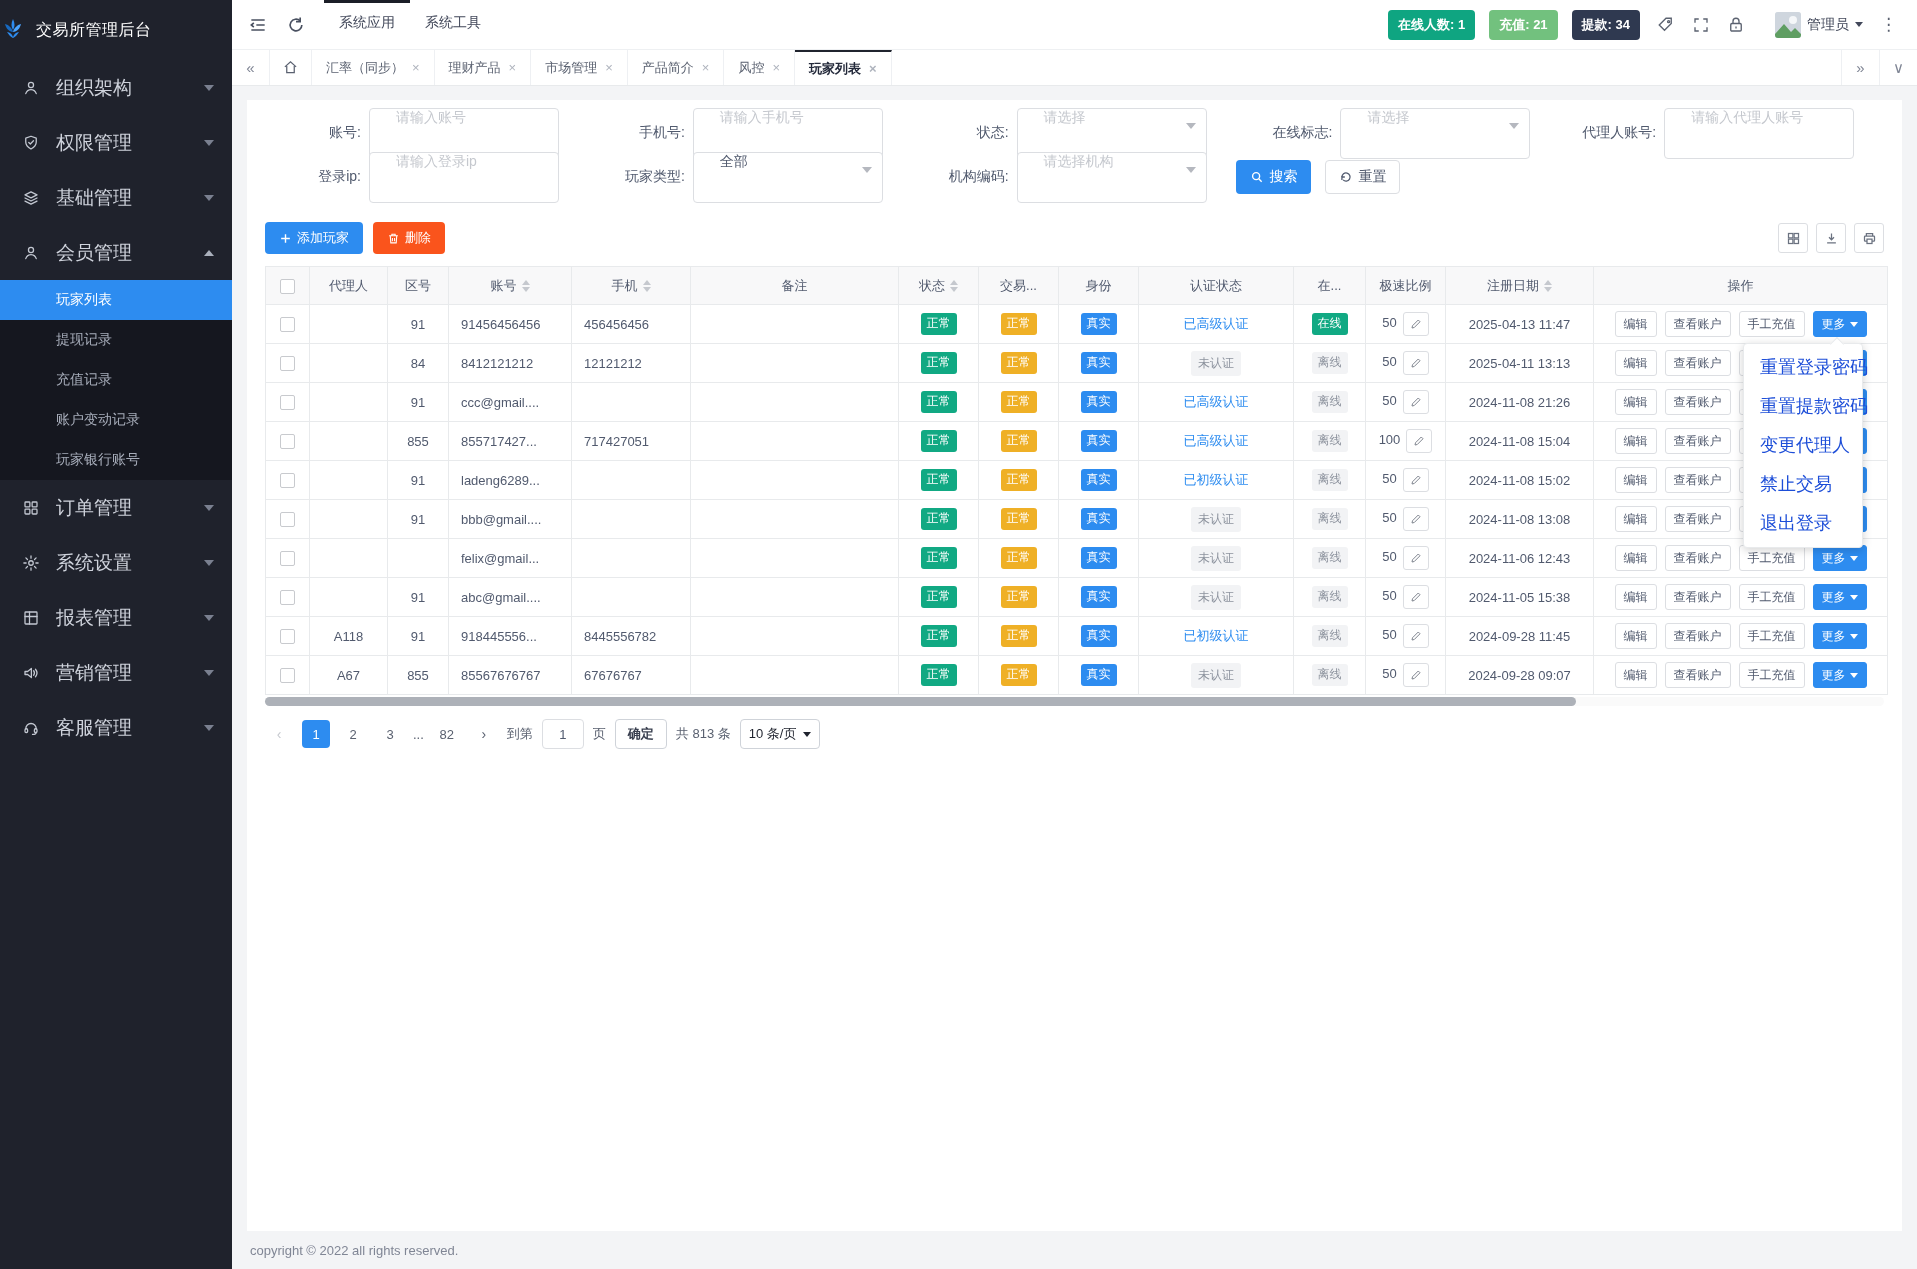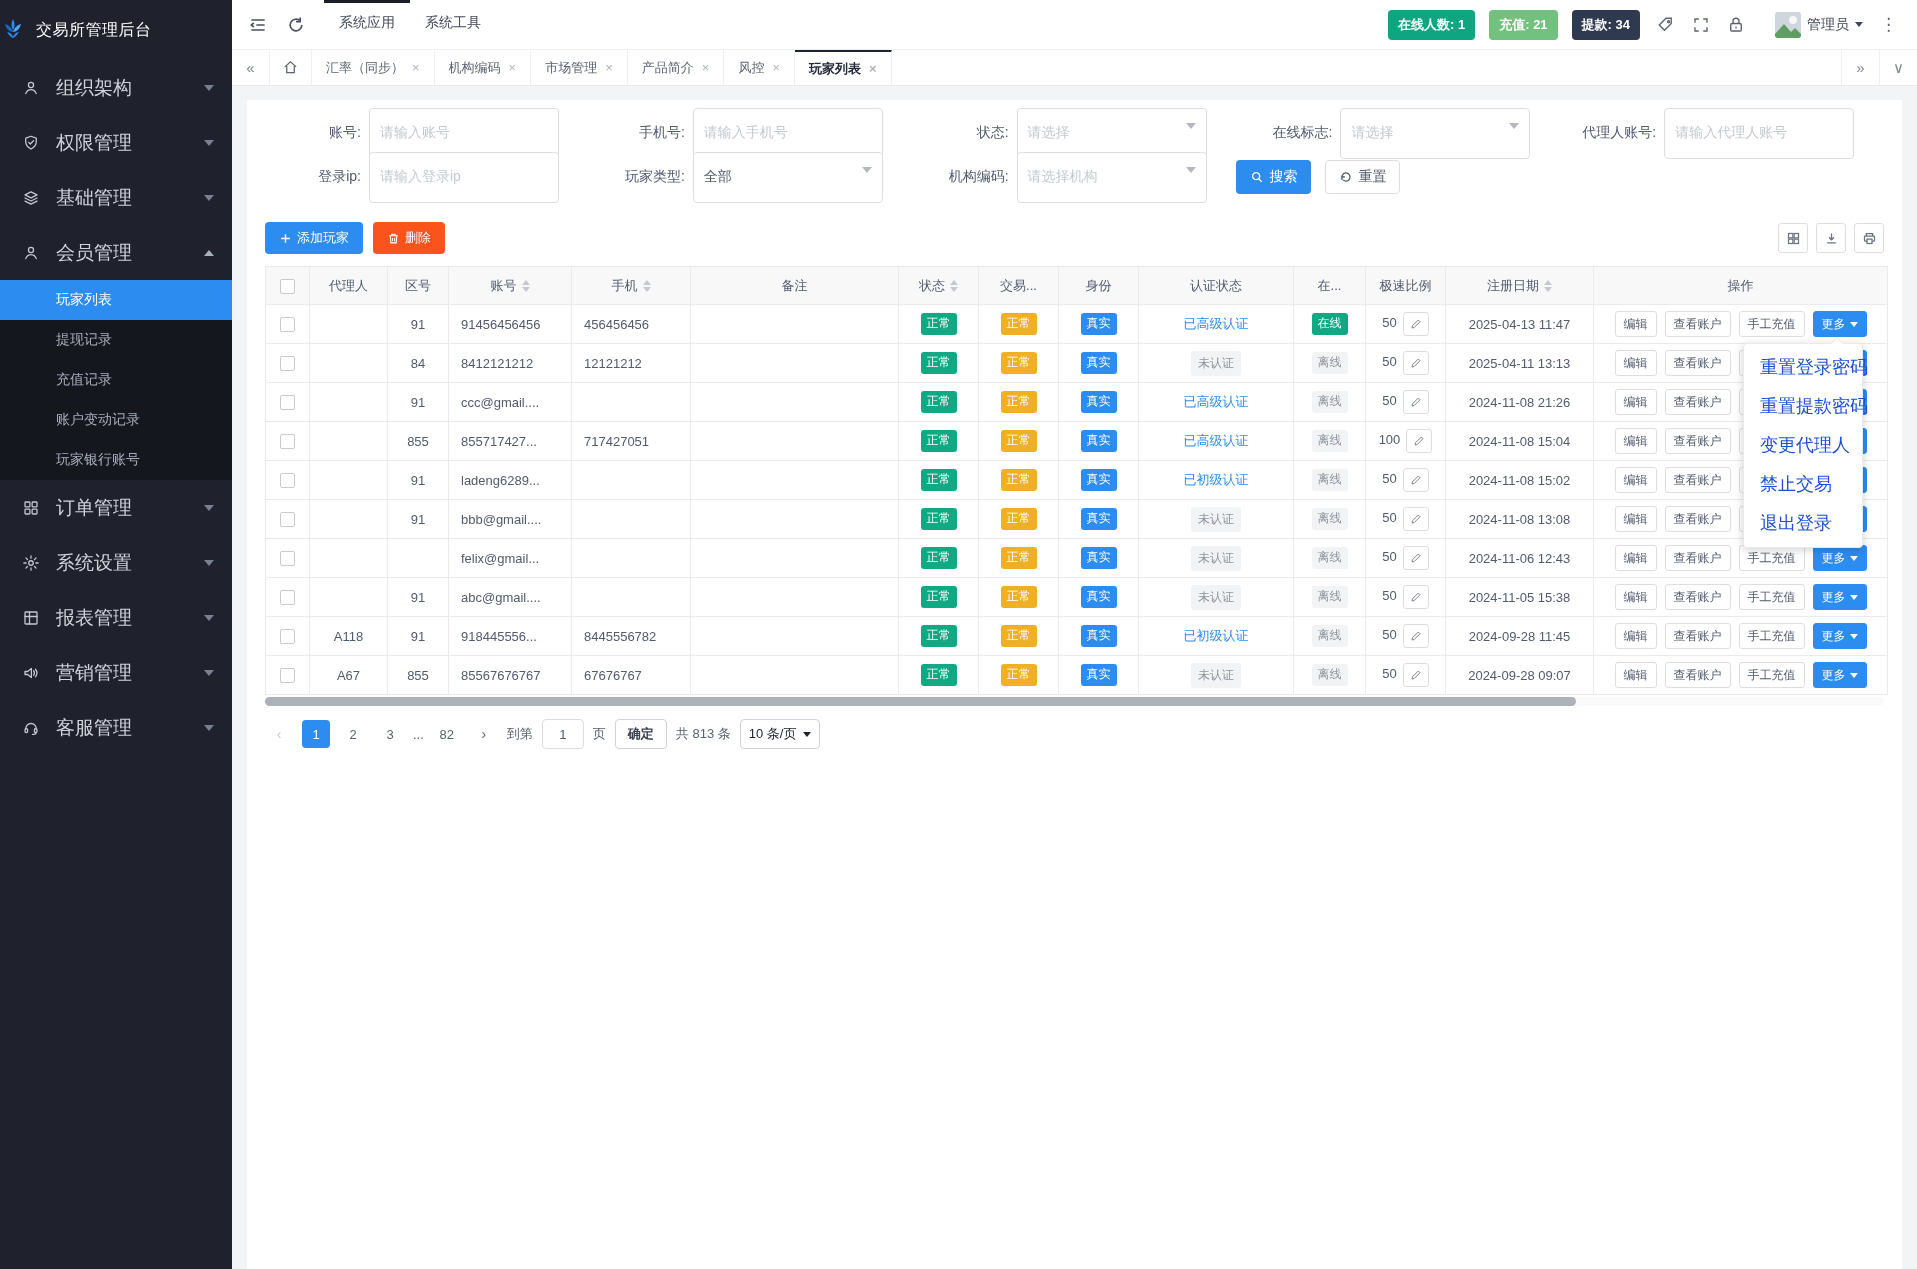--- a/index.html
+++ b/index.html
@@ -48,21 +48,21 @@
   .tabbar .spacer { flex:1; }
 
   
   .page { flex:1; padding:14px 15px 0 15px; overflow:hidden; display:flex; flex-direction:column; }
   .card { position:relative; background:#fff; flex:1; padding:16px 18px 0 18px; }
 
   
   .filters { display:grid; grid-template-columns:repeat(5,1fr); row-gap:10px; }
   .field { display:flex; align-items:center; height:34px; }
   .field > label { width:104px; text-align:right; padding-right:8px; font-size:14px; color:#515a6e; white-space:nowrap; }
-  .control { width:190px; height:51px; border:1px solid #dcdee2; border-radius:4px; background:#fff; display:flex; align-items:center; padding:0 10px; font-size:14px; position:relative; cursor:text; }
+  .control { width:190px; height:51px; border:1px solid #dcdee2; border-radius:4px; background:#fff; display:flex; padding:0 26px; font-size:14px; position:relative; cursor:text; }
   .control .ph { color:#c5c8ce; }
   .control .val { color:#515a6e; }
   .control.select { cursor:pointer; }
   .control.select::after { content:""; position:absolute; right:10px; top:14px; border-left:5px solid transparent; border-right:5px solid transparent; border-top:6px solid #b5b8bf; }
   .filter-actions { display:flex; align-items:center; gap:14px; }
   .btn { display:inline-flex; align-items:center; justify-content:center; gap:5px; height:34px; padding:0 13px; border-radius:4px; font-size:14px; cursor:pointer; border:1px solid transparent; white-space:nowrap; }
   .btn.primary { background:#2d8cf0; color:#fff; }
   .btn.plain { background:#fff; border-color:#dcdee2; color:#515a6e; }
 
   
@@ -277,21 +277,21 @@
           <path d="M3 11l9-8 9 8"></path>
             <path d="M6 9.5V20h12V9.5"></path>
         </svg>
       </div>
       <div id="tabs" style="display:flex;">
           <div class="tab">
             <span>汇率（同步）</span>
             <span class="x">×</span>
           </div>
           <div class="tab">
-            <span>机构编码</span>
+            <span>理财产品</span>
             <span class="x">×</span>
           </div>
           <div class="tab">
             <span>市场管理</span>
             <span class="x">×</span>
           </div>
           <div class="tab">
             <span>产品简介</span>
             <span class="x">×</span>
           </div>
@@ -764,14 +764,17 @@
         <div class="more-dropdown" id="more-dropdown">
             <div class="dd-item">重置登录密码</div>
             <div class="dd-item">重置提款密码</div>
             <div class="dd-item">变更代理人</div>
             <div class="dd-item">禁止交易</div>
             <div class="dd-item">退出登录</div>
           </div>
       </div>
     </div>
 
+    <footer>
+      <span>copyright © 2022 all rights reserved.</span>
+    </footer>
   </div>
 </div>
 
 </body></html>

